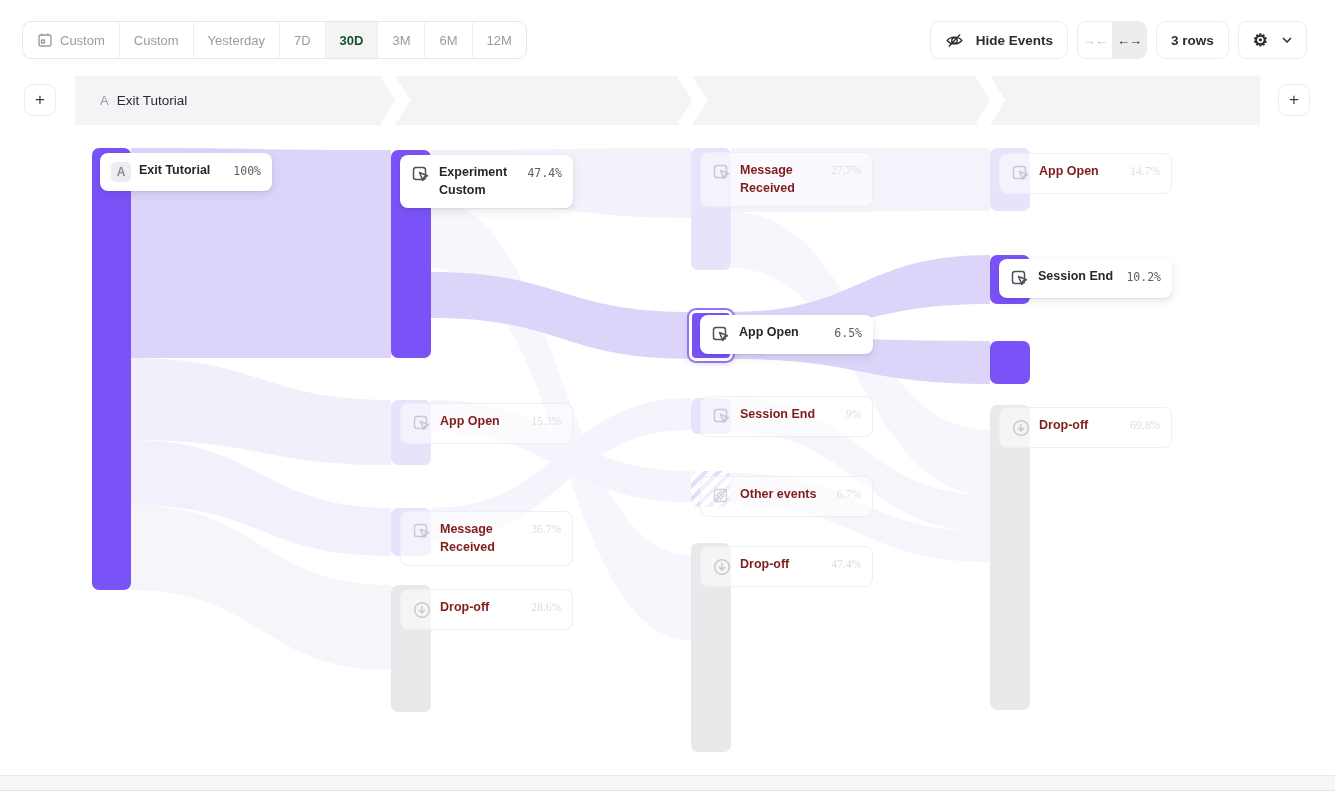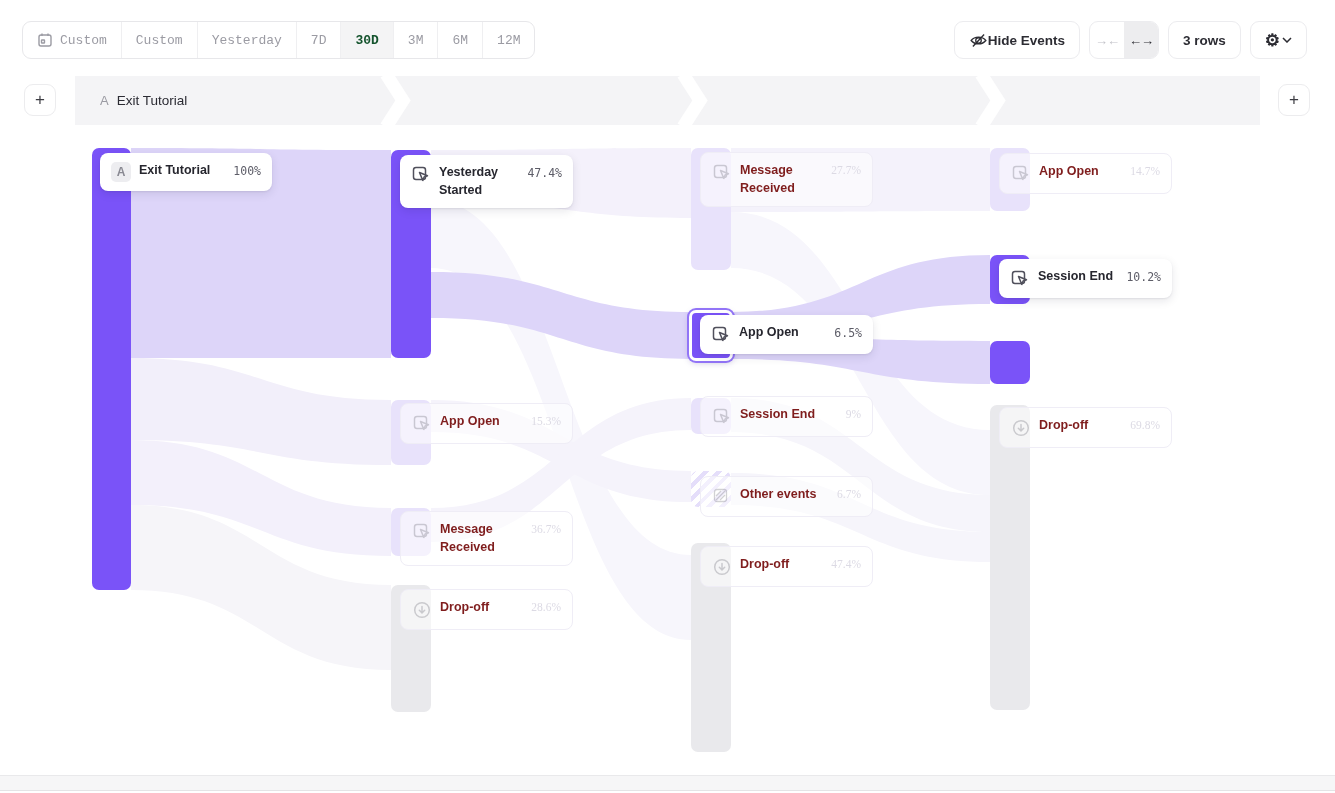--- a/index.html
+++ b/index.html
@@ -4,27 +4,27 @@
 <style>
   * { margin:0; padding:0; box-sizing:border-box; }
   html,body { width:1335px; height:793px; background:#fff; overflow:hidden;
     font-family:"Liberation Sans", sans-serif; }
   #app { position:relative; width:1335px; height:793px; background:#fff; }
 
   
   .daterange { position:absolute; left:22px; top:21px; height:38px; display:flex;
     border:1px solid #e7e7ea; border-radius:9px; background:#fff; overflow:hidden; }
   .dr-btn { display:flex; align-items:center; gap:7px; padding:0 14px; font-size:13px;
-    color:#9b9ba3; border-left:1px solid #efeff1; cursor:pointer; white-space:nowrap;font-family:Liberation Mono, monospace; }
+    color:#9b9ba3; border-left:1px solid #efeff1; cursor:pointer; white-space:nowrap; }
   .dr-btn:first-child { border-left:none; }
   .dr-btn.selected { background:#f4f4f5; color:#14532d; font-weight:700; }
   .cal-icon svg { display:block; stroke:#9b9ba3; }
 
   .toolbar-right { position:absolute; right:28px; top:21px; height:38px; display:flex; gap:9px; }
-  .tbtn { display:flex; align-items:center; gap:0; padding:0 14px; border:1px solid #ececef;
+  .tbtn { display:flex; align-items:center; gap:12px; padding:0 14px; border:1px solid #ececef;
     border-radius:9px; background:#fff; font-size:13.5px; font-weight:700; color:#2c2c33;
     cursor:pointer; white-space:nowrap; }
   .tbtn svg { display:block; }
   .seg { display:flex; border:1px solid #ececef; border-radius:9px; overflow:hidden; background:#fff; }
   .seg-cell { width:34px; display:flex; align-items:center; justify-content:center;
     font-size:13px; letter-spacing:-1px; color:#c3c3c9; cursor:pointer; }
   .seg-cell.active { background:#ededef; color:#2c2c33; }
   .chev { margin-left:2px; }
 
   
@@ -186,21 +186,21 @@
   </div>
 
   <div class="bar vivid" style="left:391px; top:150px; width:40px; height:208px;"></div>
   <div class="card" style="left:400px; top:155px; width:173px;">
     <span class="evicon">
       <svg width="20" height="20" viewBox="0 0 20 20" fill="none" stroke="currentColor" stroke-width="1.5" stroke-linejoin="round">
         <rect x="2.5" y="2.5" width="12" height="12" rx="2.5"></rect>
           <path d="M8.5 7.5 l8 3.2 -3.4 1.3 -1.3 3.4 z"></path>
       </svg>
     </span>
-    <span class="lbl">Yesterday Started</span>
+    <span class="lbl">Experiment Custom</span>
     <span class="pct">47.4%</span>
   </div>
 
   <div class="bar lav" style="left:391px; top:400px; width:40px; height:65px;"></div>
   <div class="card faded" style="left:400px; top:403px; width:173px;">
     <span class="evicon">
       <svg width="20" height="20" viewBox="0 0 20 20" fill="none" stroke="currentColor" stroke-width="1.5" stroke-linejoin="round">
         <rect x="2.5" y="2.5" width="12" height="12" rx="2.5"></rect>
           <path d="M8.5 7.5 l8 3.2 -3.4 1.3 -1.3 3.4 z"></path>
       </svg>

